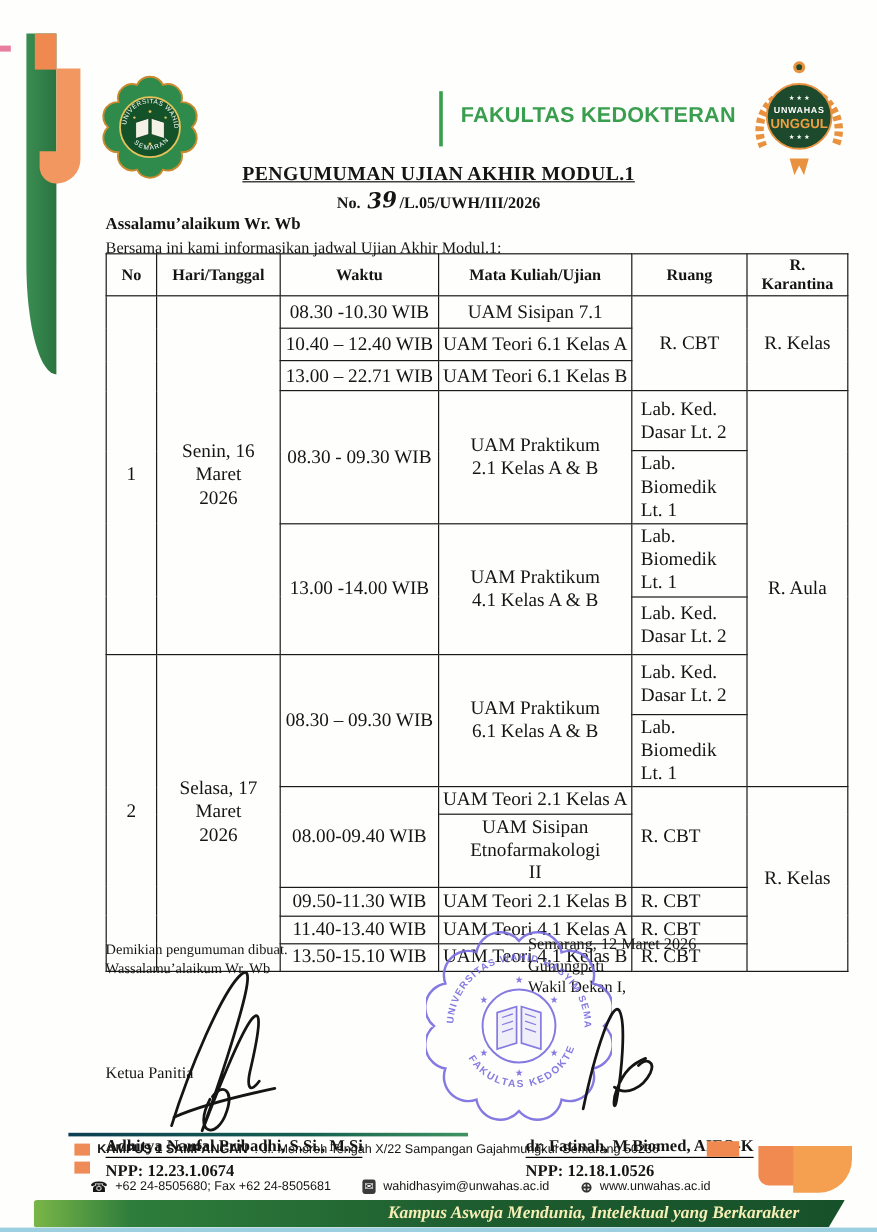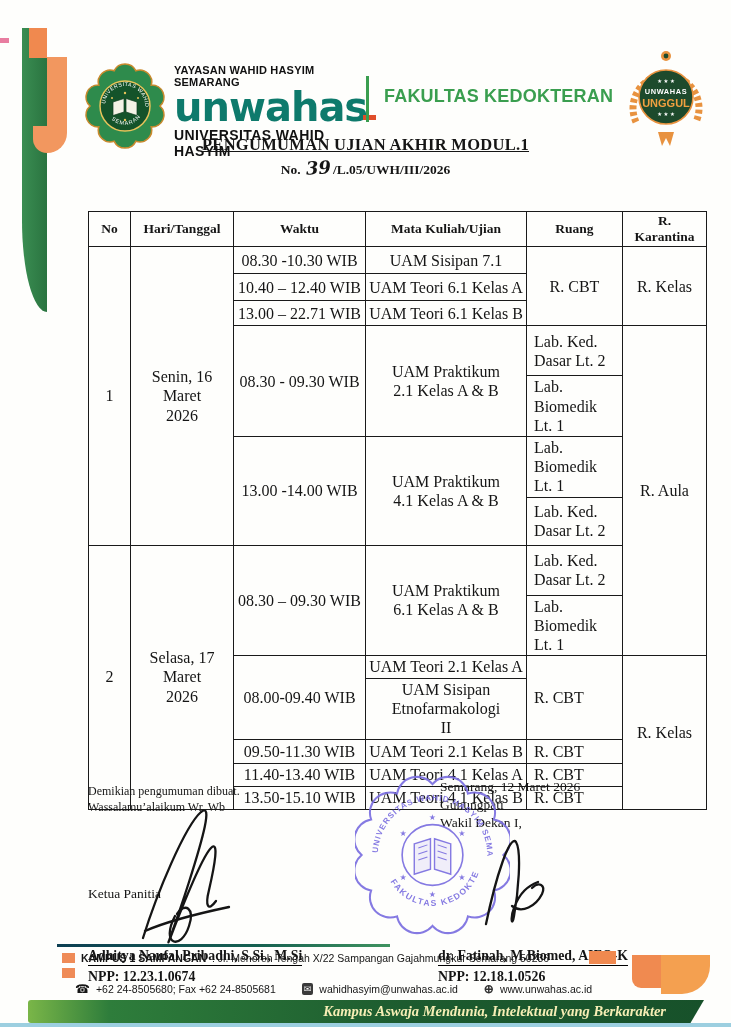--- a/index.html
+++ b/index.html
@@ -113,28 +113,20 @@
       <textPath href="#sealBot" startOffset="4">SEMARANG</textPath>
     </text>
     <path d="M29,42 L40,38.5 L40,52 L29,55.5 Z" fill="#f4f2e6" stroke="#0c3a1c" stroke-width="0.7"></path>
     <path d="M53,42 L42,38.5 L42,52 L53,55.5 Z" fill="#f4f2e6" stroke="#0c3a1c" stroke-width="0.7"></path>
     <circle cx="41" cy="33" r="1.2" fill="#e8c35a"></circle>
       <circle cx="28" cy="38" r="1" fill="#e8c35a"></circle>
     <circle cx="54" cy="38" r="1" fill="#e8c35a"></circle>
       <circle cx="41" cy="60" r="1.2" fill="#e8c35a"></circle>
   </svg>
 
-  <div class="abs head-text">
-    <div class="foundation">YAYASAN WAHID HASYIM SEMARANG</div>
-    <div class="wordmark">
-      <span>unwahas</span>
-      <span class="red-accent"></span>
-    </div>
-    <div class="university">UNIVERSITAS WAHID HASYIM</div>
-  </div>
 
   <div class="abs divider"></div>
   <div class="abs faculty">FAKULTAS KEDOKTERAN</div>
 
   <svg class="abs badge-svg" width="88" height="104" viewBox="0 0 88 104">
     <circle cx="44" cy="10" r="5" fill="#e8923f"></circle>
     <circle cx="44" cy="10" r="2.4" fill="#1d4a2c"></circle>
     <path d="M36,86 L52,86 L48,100 L44,92 L40,100 Z" fill="#e8923f"></path>
     <path d="M14,76 A33,33 0 1 1 74,76" fill="none" stroke="#e8923f" stroke-width="7" stroke-dasharray="4 2.6"></path>
     <circle cx="44" cy="51" r="27" fill="#1d4a2c" stroke="#e8923f" stroke-width="1.6"></circle>
@@ -145,20 +137,24 @@
   </svg>
 
   <div class="abs title-wrap">
     <div class="doc-title">PENGUMUMAN UJIAN AKHIR MODUL.1</div>
     <div class="no-line">
       <span>No.</span>
       <span class="handwritten">39</span><span>/L.05/UWH/III/2026</span>
     </div>
   </div>
 
+  <div class="abs intro">
+    <div class="salam">Assalamu’alaikum Wr. Wb</div>
+    <div>Bersama ini kami informasikan jadwal Ujian Akhir Modul.1:</div>
+  </div>
 
   <div class="abs sched">
     <table>
       <colgroup>
         <col style="width:42px">
           <col style="width:103px">
           <col style="width:132px">
         <col style="width:161px">
           <col style="width:96px">
           <col style="width:84px">

